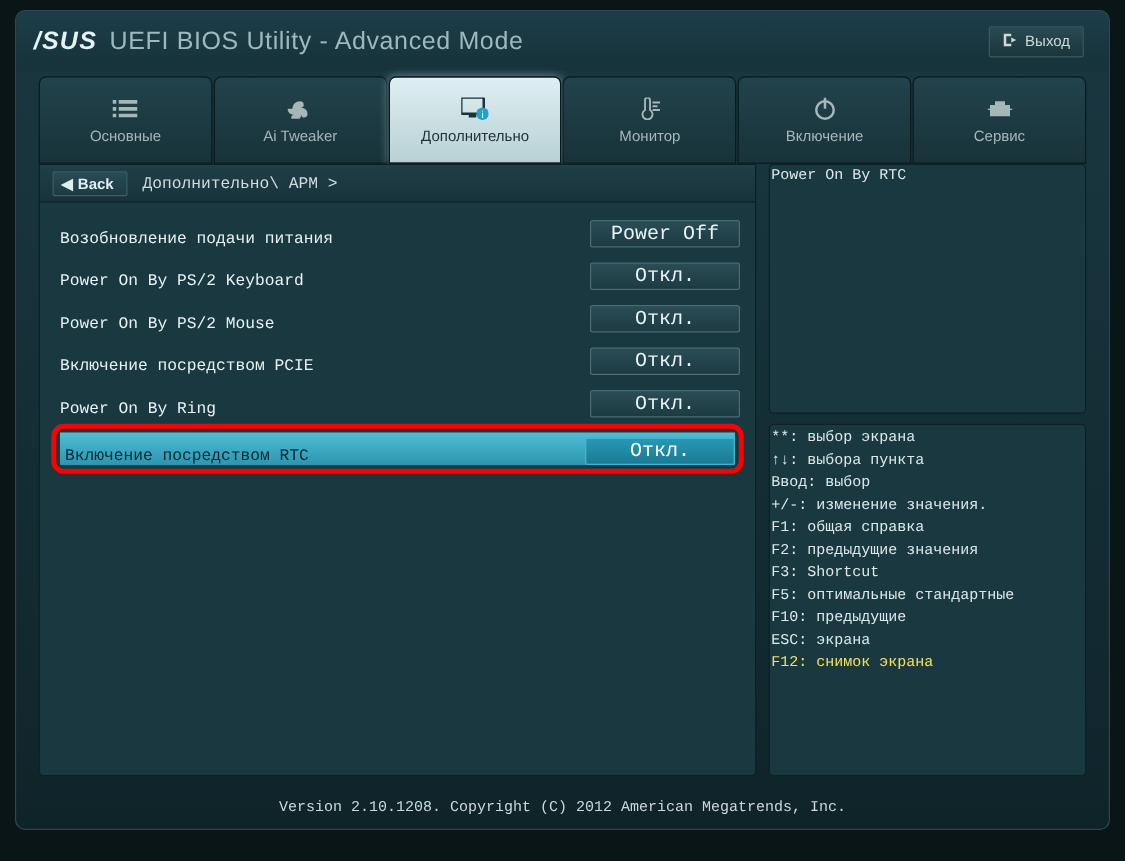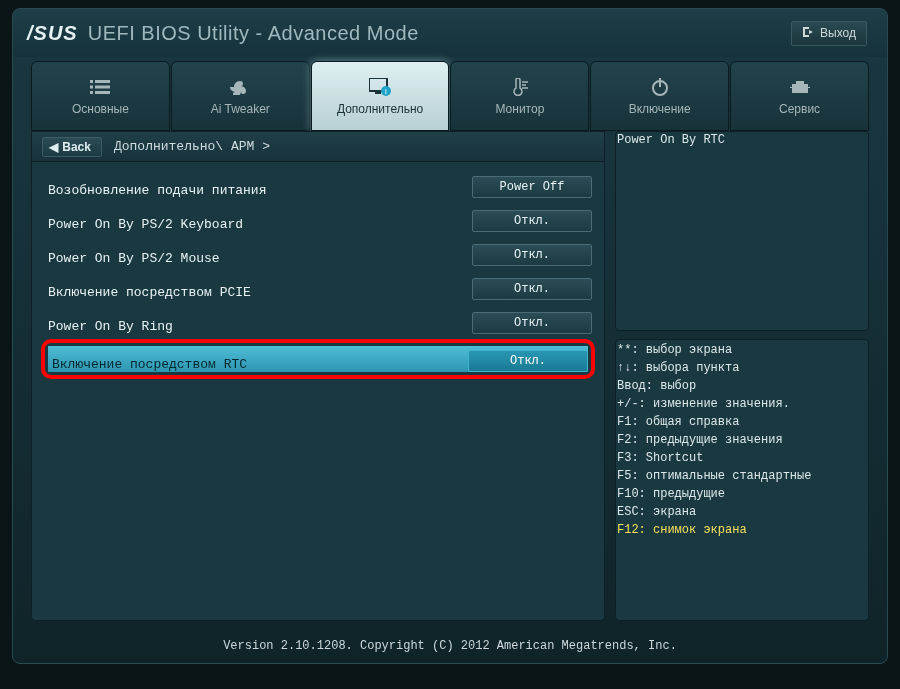--- a/index.html
+++ b/index.html
@@ -109,21 +109,21 @@
     flex:1; color:#e8f2f4;
     font-family:"Courier New",monospace; font-size:13px;
     padding-left:4px;
   }
   .row .value {
     width:120px; height:22px;
     background:linear-gradient(180deg,#2b4d56,#1c3a42);
     border:1px solid #4a6c76;
     border-radius:2px;
     display:flex; align-items:center; justify-content:center;
-    color:#e8f4f6; font-family:"Courier New",monospace; font-size:12px;
+    color:#e8f4f6; font-family:"Courier New",monospace; font-size:16px;
     cursor:pointer;
   }
   .row.selected {
     background: linear-gradient(180deg,#4fbdd6 0%, #2d95af 100%);
   }
   .row.selected .label { color:#052830; }
   .row.selected .value {
     background:linear-gradient(180deg,#2998b3,#1a7a94);
     border-color:#3fb5d0;
     color:#ffffff;

